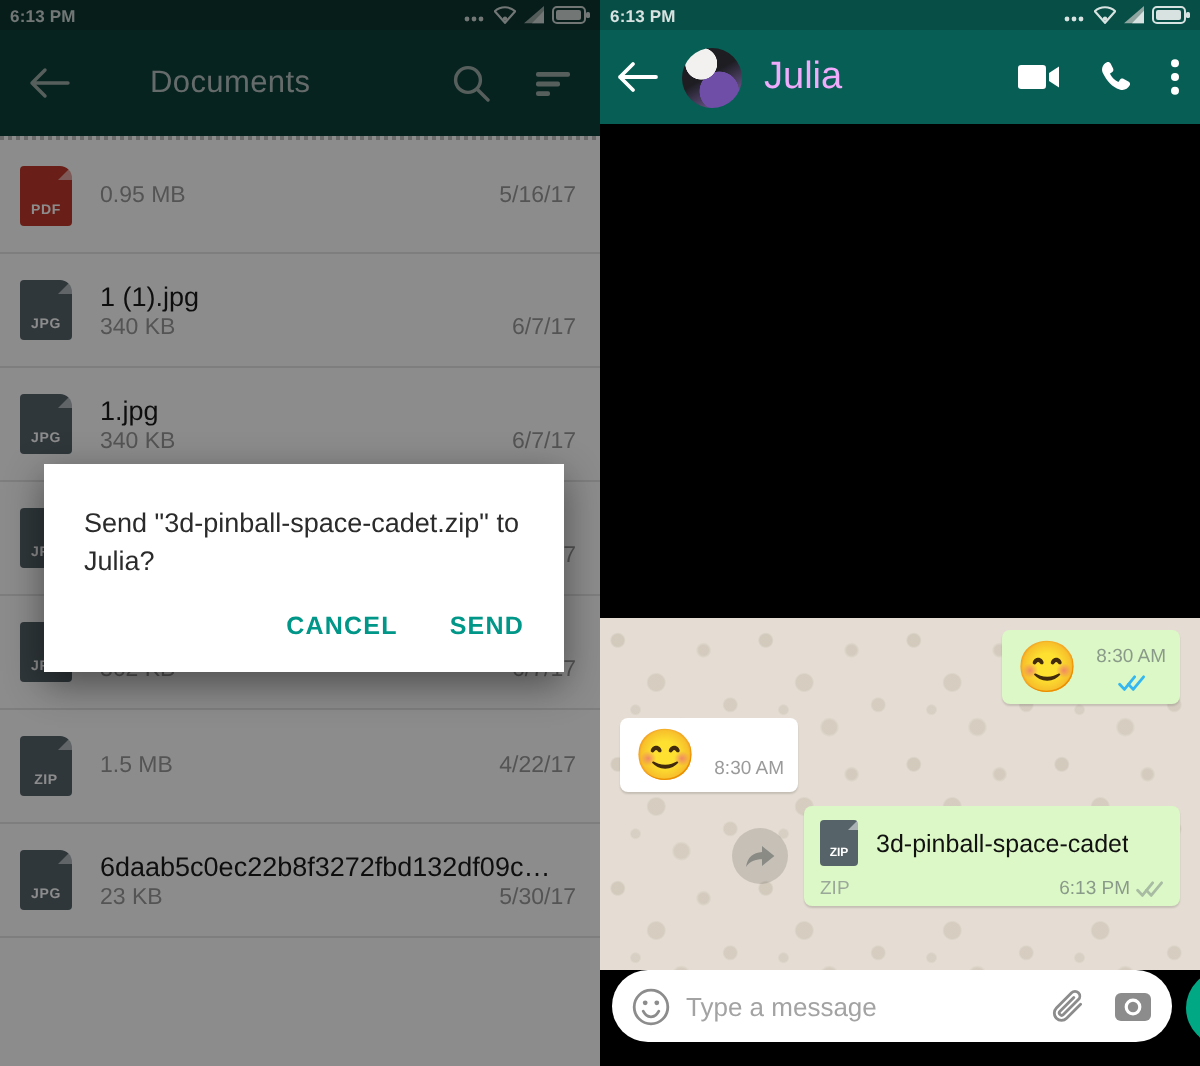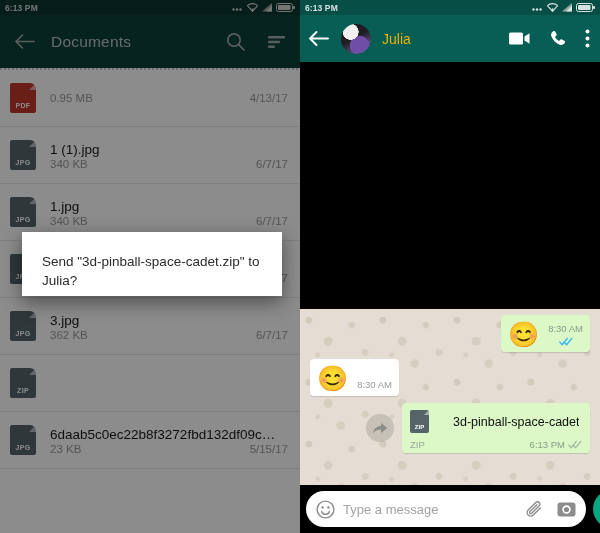--- a/index.html
+++ b/index.html
@@ -25,21 +25,21 @@
     color: #cfd8d6; font-size: 8.5px;
   }
   .sb-time { letter-spacing: .1px; font-weight: bold; }
   .sb-right { margin-left: auto; display: flex; align-items: center; gap: 4px; }
   .l-appbar {
     height: 53px; background: #0d4039;
     display: flex; align-items: center;
     padding: 0 14px;
   }
   .l-appbar .title {
-    color: #b9c4c2; font-size: 15.5px; margin-left: 16px; letter-spacing: .2px;
+    color: #b9c4c2; font-size: 15.5px; margin-left: 40px; letter-spacing: .2px;
   }
   .l-appbar .actions { margin-left: auto; display: flex; align-items: center; gap: 22px; }
   .divider-dots { height: 2px; background:
      repeating-linear-gradient(90deg,#c3c3c3 0 2px,transparent 2px 4px); }
 
   .file-list { position: relative; background: #fff; }
   .file-row {
     display: flex; align-items: center;
     height: 57px; padding: 0 12px 0 10px;
     border-bottom: 1px solid #e6e6e6;
@@ -111,21 +111,21 @@
     display: flex; align-items: center; padding: 0 10px 0 8px;
   }
   .avatar {
     width: 30px; height: 30px; border-radius: 50%;
     margin-left: 12px; flex: none; overflow: hidden;
     background:
       radial-gradient(circle at 32% 26%, #f3f1ef 0 26%, transparent 27%),
       radial-gradient(circle at 62% 72%, #6f4ea8 0 34%, transparent 35%),
       linear-gradient(150deg,#1d1d22 0 45%, #8d6fbb 100%);
   }
-  .chat-name { color: #eab308; font-size: 14px; margin-left: 11px; }
+  .chat-name { color: #f0abfc; font-size: 19px; margin-left: 11px; }
   .r-actions { margin-left: auto; display: flex; align-items: center; gap: 18px; }
   .chat-void { height: 247px; background: #000; }
   .chat-body {
     position: relative;
     height: 176px;
     background-color: #e5ddd3;
     background-image:
       radial-gradient(circle at 12% 18%, rgba(196,186,170,.55) 0 3px, transparent 4px),
       radial-gradient(circle at 38% 52%, rgba(196,186,170,.45) 0 4px, transparent 5px),
       radial-gradient(circle at 70% 26%, rgba(196,186,170,.5) 0 2.5px, transparent 4px),
@@ -161,42 +161,42 @@
     width: 28px; height: 28px; border-radius: 50%;
     background: rgba(0,0,0,.13);
     display: flex; align-items: center; justify-content: center;
     margin-right: 8px; flex: none;
   }
   .file-bubble {
     background: #dcf8c6; border-radius: 4px; width: 188px;
     box-shadow: 0 1px 1px rgba(0,0,0,.14);
     padding: 7px 8px 3px 8px;
   }
-  .fb-top { display: flex; align-items: center; gap: 15px; }
+  .fb-top { display: flex; align-items: center; }
   .fb-icon {
     width: 19px; height: 23px; background: #56646a; border-radius: 2px;
     color: #fff; font-size: 6px; font-weight: bold;
     display: flex; align-items: flex-end; justify-content: center;
     padding-bottom: 3px; flex: none; position: relative;
   }
   .fb-icon::after{
     content:""; position:absolute; top:0; right:0;
     border-width: 0 0 5px 5px; border-style: solid;
     border-color: transparent transparent rgba(255,255,255,.5) transparent;
   }
   .fb-name { font-size: 12.5px; color: #111; margin-left: 9px;
              white-space: nowrap; overflow: hidden; text-overflow: ellipsis; }
   .fb-bottom { display: flex; align-items: center; margin-top: 6px; }
   .fb-type { font-size: 9.5px; color: #9aa89a; }
   .fb-time { margin-left: auto; font-size: 9.5px; color: #8a9a8a;
              display: flex; align-items: center; gap: 3px; }
 
   .composer {
     position: absolute; left: 0; bottom: 0; width: 300px; height: 48px;
-    display: flex; align-items: center; padding: 0 6px;
+    display: flex; padding: 0 6px;
   }
   .input-pill {
     flex: 1; height: 36px; background: #fff; border-radius: 18px;
     display: flex; align-items: center; padding: 0 10px;
     box-shadow: 0 1px 1px rgba(0,0,0,.12);
   }
   .msg-input {
     flex: 1; border: 0; outline: none; background: transparent;
     font-size: 13px; color: #7d7d7d; margin-left: 8px;
     font-family: inherit;
@@ -274,21 +274,21 @@
       </span>
     </div>
 
     <div class="divider-dots"></div>
 
     <div class="file-list" id="file-list">
         <div class="file-row">
           <span class="ficon pdf">PDF</span>
           <span class="fmeta"><span class="fsub">
               <span class="fsize">0.95 MB</span>
-              <span class="fdate">4/13/17</span>
+              <span class="fdate">5/16/17</span>
             </span></span>
         </div>
         <div class="file-row">
           <span class="ficon jpg">JPG</span>
           <span class="fmeta"><span class="fname">1 (1).jpg</span><span class="fsub">
               <span class="fsize">340 KB</span>
               <span class="fdate">6/7/17</span>
             </span></span>
         </div>
         <div class="file-row">
@@ -307,35 +307,42 @@
         </div>
         <div class="file-row">
           <span class="ficon jpg">JPG</span>
           <span class="fmeta"><span class="fname">3.jpg</span><span class="fsub">
               <span class="fsize">362 KB</span>
               <span class="fdate">6/7/17</span>
             </span></span>
         </div>
         <div class="file-row">
           <span class="ficon zip">ZIP</span>
-          <span class="fmeta"></span>
+          <span class="fmeta"><span class="fsub">
+              <span class="fsize">1.5 MB</span>
+              <span class="fdate">4/22/17</span>
+            </span></span>
         </div>
         <div class="file-row">
           <span class="ficon jpg">JPG</span>
           <span class="fmeta"><span class="fname">6daab5c0ec22b8f3272fbd132df09c…</span><span class="fsub">
               <span class="fsize">23 KB</span>
-              <span class="fdate">5/15/17</span>
+              <span class="fdate">5/30/17</span>
             </span></span>
         </div>
       </div>
 
     <div class="scrim"></div>
 
     <div class="dialog">
       <div class="dialog-msg">Send "3d-pinball-space-cadet.zip" to Julia?</div>
+      <div class="dialog-actions">
+        <button class="dlg-btn">CANCEL</button>
+        <button class="dlg-btn">SEND</button>
+      </div>
     </div>
   </div>
 
   <div class="right-pane">
 
     <div class="r-statusbar">
       <span class="sb-time">6:13 PM</span>
       <span class="sb-right">
         <span>
           <svg width="11" height="6" viewBox="0 0 11 6">

